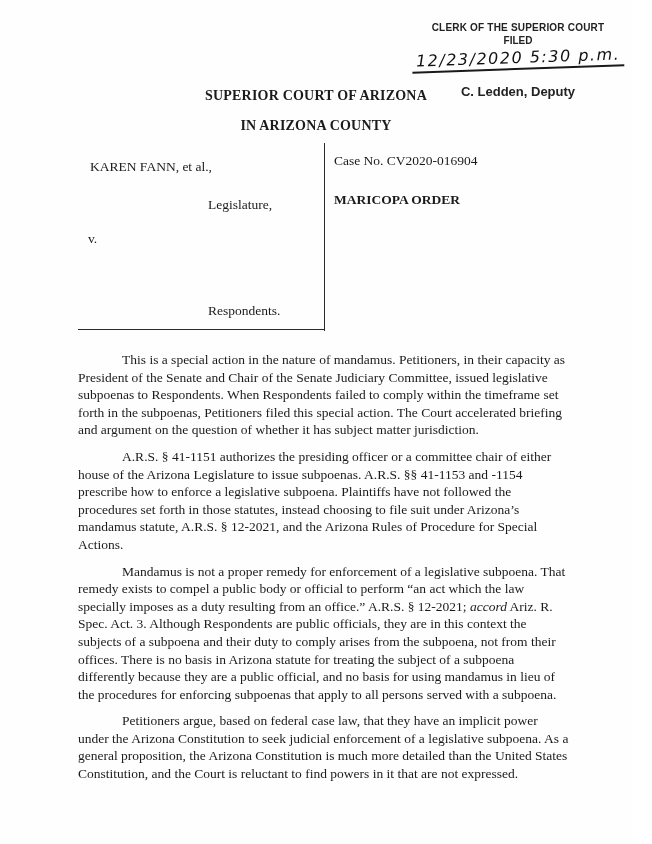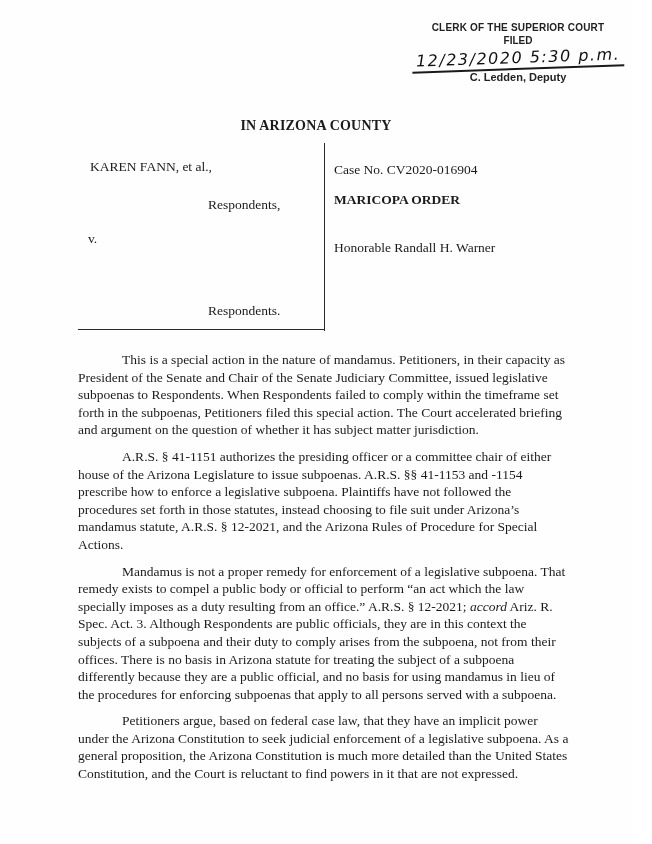--- a/index.html
+++ b/index.html
@@ -41,23 +41,23 @@
     font-style: italic;
     font-size: 16px;
     letter-spacing: 1.5px;
     transform: rotate(-2deg);
     border-bottom: 2px solid #1a1a1a;
     padding: 0 4px 1px 4px;
     white-space: nowrap;
     color: #111;
   }
   .stamp-deputy {
-    font-size: 11px;
+    font-size: 13px;
     font-weight: bold;
-    margin-top: 1px;
+    margin-top: 14px;
     color: #222;
   }
 
   
   .court-title, .county-title {
     position: absolute;
     left: 0;
     width: 100%;
     text-align: center;
     font-weight: bold;
@@ -91,21 +91,21 @@
     width: 247px;
     height: 0;
     border-top: 1.5px solid #2a2a2a;
   }
   .caption .item { position: absolute; white-space: nowrap; }
   .petitioner-name  { left: 12px;  top: 16px; text-align: center; }
   .petitioner-role  { left: 130px; top: 54px; }
   .versus           { left: 10px;  top: 88px; }
   .respondent-name  { left: 12px;  top: 112px; line-height: 18px; white-space: normal; width: 230px; }
   .respondent-role  { left: 130px; top: 160px; }
-  .case-number      { left: 256px; top: 19px; }
+  .case-number      { left: 256px; top: 10px; }
   .order-title      { left: 256px; top: 49px; font-weight: bold; }
   .judge            { left: 256px; top: 97px; }
 
   
   .body-copy {
     position: absolute;
     left: 78px;
     top: 351px;
     width: 499px;
     font-size: 13.5px;
@@ -125,34 +125,34 @@
 
   <div class="stamp">
     <div class="stamp-clerk">CLERK OF THE SUPERIOR COURT</div>
     <div class="stamp-filed">FILED</div>
     <div class="stamp-hand-wrap">
       <span class="stamp-hand">12/23/2020 5:30 p.m.</span>
     </div>
     <div class="stamp-deputy">C. Ledden, Deputy</div>
   </div>
 
+  <div class="court-title">SUPERIOR COURT OF ARIZONA</div>
   <div class="county-title">IN ARIZONA COUNTY</div>
 
   <div class="caption">
     <div class="caption-divider"></div>
     <div class="caption-underline"></div>
 
     <div class="item petitioner-name">KAREN FANN, et al.,</div>
-    <div class="item petitioner-role">Respondents,</div>
+    <div class="item petitioner-role">Legislature,</div>
     <div class="item versus">v.</div>
     <div class="item respondent-role">Respondents.</div>
 
     <div class="item case-number">Case No. CV2020-016904</div>
     <div class="item order-title">MARICOPA ORDER</div>
-    <div class="item judge">Honorable Randall H. Warner</div>
   </div>
 
   <div class="body-copy">
     <p>This is a special action in the nature of mandamus. Petitioners, in their capacity as President of the Senate and Chair of the Senate Judiciary Committee, issued legislative subpoenas to Respondents. When Respondents failed to comply within the timeframe set forth in the subpoenas, Petitioners filed this special action. The Court accelerated briefing and argument on the question of whether it has subject matter jurisdiction.</p>
     <p>A.R.S. § 41-1151 authorizes the presiding officer or a committee chair of either house of the Arizona Legislature to issue subpoenas. A.R.S. §§ 41-1153 and -1154 prescribe how to enforce a legislative subpoena. Plaintiffs have not followed the procedures set forth in those statutes, instead choosing to file suit under Arizona’s mandamus statute, A.R.S. § 12-2021, and the Arizona Rules of Procedure for Special Actions.</p>
     <p><span>Mandamus is not a proper remedy for enforcement of a legislative subpoena. That remedy exists to compel a public body or official to perform “an act which the law specially imposes as a duty resulting from an office.” A.R.S. § 12-2021; </span><em>accord</em><span> Ariz. R. Spec. Act. 3. Although Respondents are public officials, they are in this context the subjects of a subpoena and their duty to comply arises from the subpoena, not from their offices. There is no basis in Arizona statute for treating the subject of a subpoena differently because they are a public official, and no basis for using mandamus in lieu of the procedures for enforcing subpoenas that apply to all persons served with a subpoena.</span></p>
     <p>Petitioners argue, based on federal case law, that they have an implicit power under the Arizona Constitution to seek judicial enforcement of a legislative subpoena. As a general proposition, the Arizona Constitution is much more detailed than the United States Constitution, and the Court is reluctant to find powers in it that are not expressed.</p>
   </div>
 
 </div>

